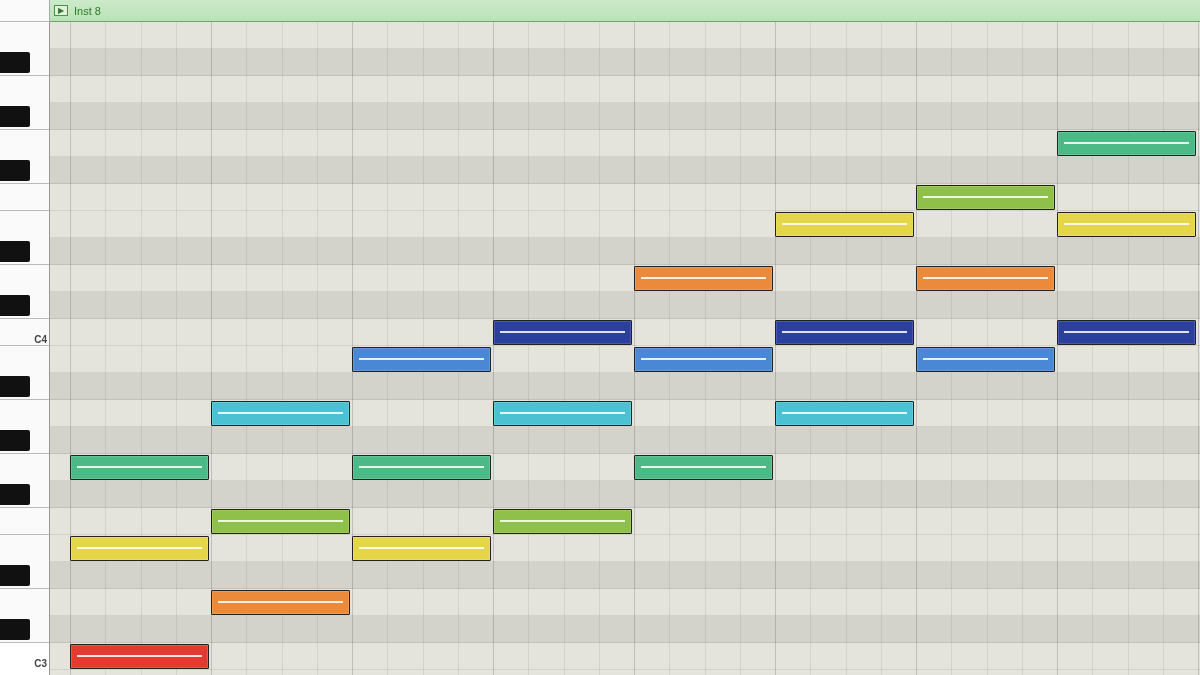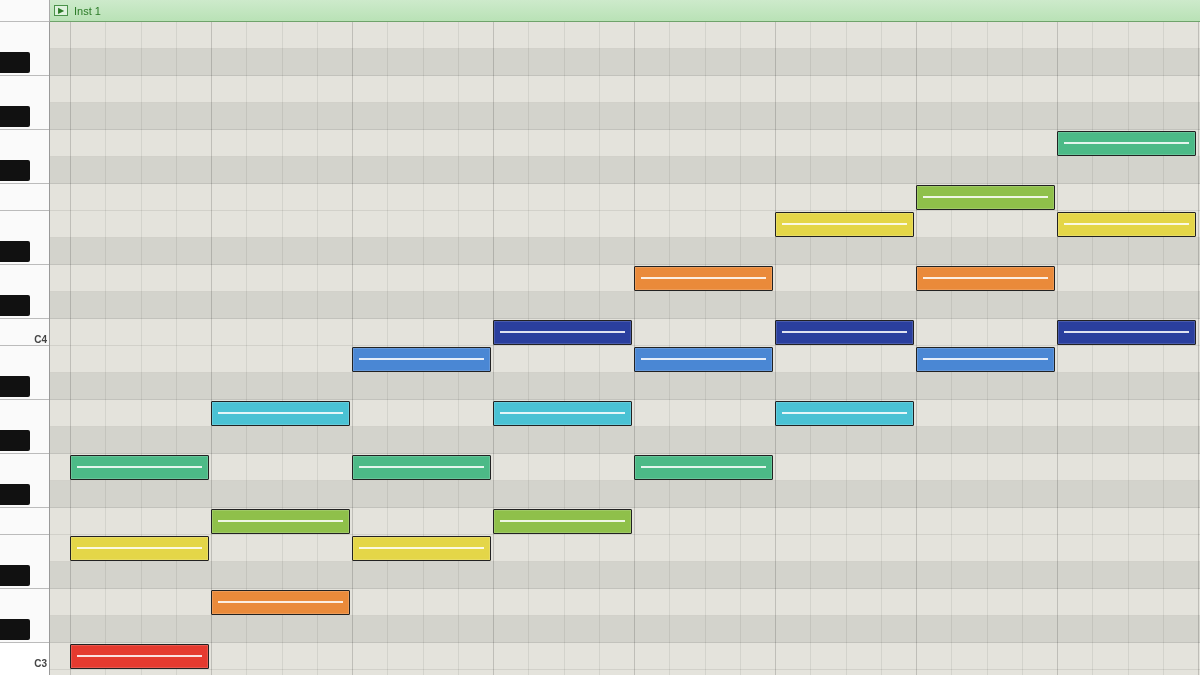--- a/index.html
+++ b/index.html
@@ -119,21 +119,21 @@
   <div class="corner">
     <div class="dropdown-btn">
       <span>▾</span>
     </div>
   </div>
 
   <div class="track-header">
     <div class="catch-btn">
       <span>▶</span>
     </div>
-    <span>Inst 1</span>
+    <span>Inst 8</span>
     <div class="playhead"></div>
   </div>
 
   <div class="keyboard" id="keyboard">
       <div class="white-key" style="top: 567px; height: 54px;"></div>
       <div class="white-key" style="top: 513px; height: 54px;"></div>
       <div class="white-key" style="top: 486px; height: 27px;"></div>
       <div class="white-key" style="top: 432px; height: 54px;"></div>
       <div class="white-key" style="top: 378px; height: 54px;"></div>
       <div class="white-key" style="top: 324px; height: 54px;"></div>

